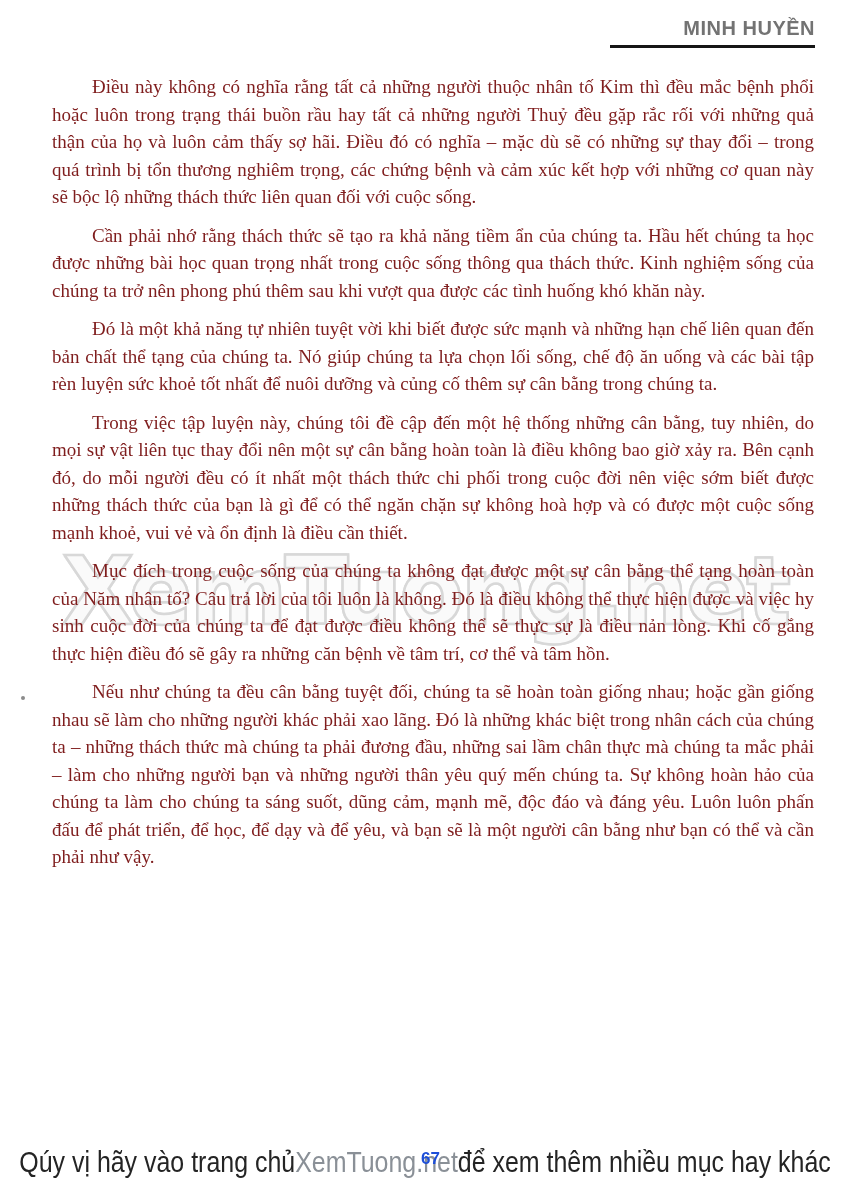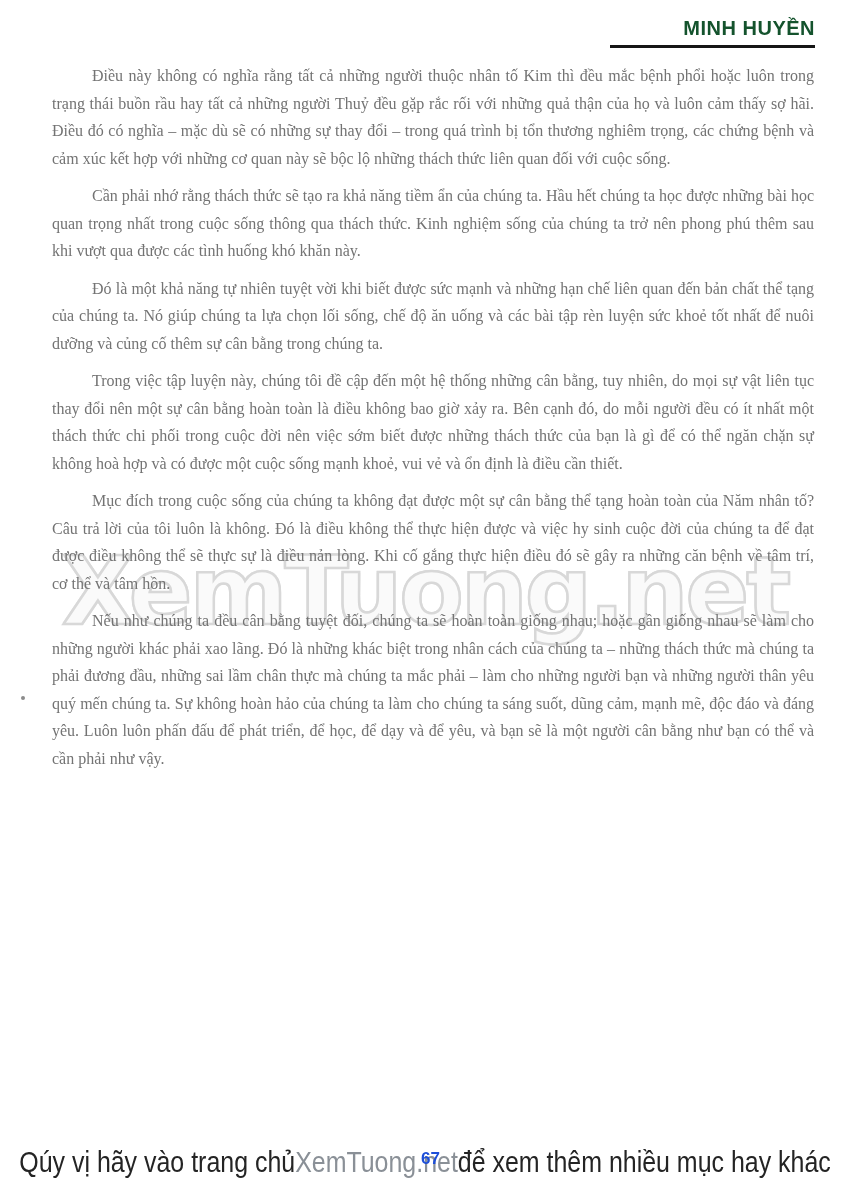--- a/index.html
+++ b/index.html
@@ -19,21 +19,21 @@
 
   
   .header-author {
     position: absolute;
     top: 17px;
     right: 35px;
     font-family: "Liberation Sans", sans-serif;
     font-weight: bold;
     font-size: 20px;
     letter-spacing: 0.5px;
-    color: #14532d;
+    color: #737373;
     z-index: 3;
   }
   .header-rule {
     position: absolute;
     top: 45px;
     left: 610px;
     right: 35px;
     height: 3px;
     background: #161616;
     z-index: 3;
@@ -41,26 +41,26 @@
 
   
   .content {
     position: absolute;
     top: 62px;
     left: 52px;
     width: 762px;
     z-index: 2;
   }
   .content p {
-    margin: 0 0 10px 0;
+    margin: 11px 0 10px 0;
     text-indent: 40px;
     text-align: justify;
-    font-size: 16px;
+    font-size: 19px;
     line-height: 27.5px;
-    color: #737373;
+    color: #7f1d1d;
   }
   .section-heading {
     font-size: 21px;
     font-weight: bold;
     margin: 7px 0 11px 0;
     padding-left: 40px;
     color: #141414;
     letter-spacing: 0.3px;
   }
 

